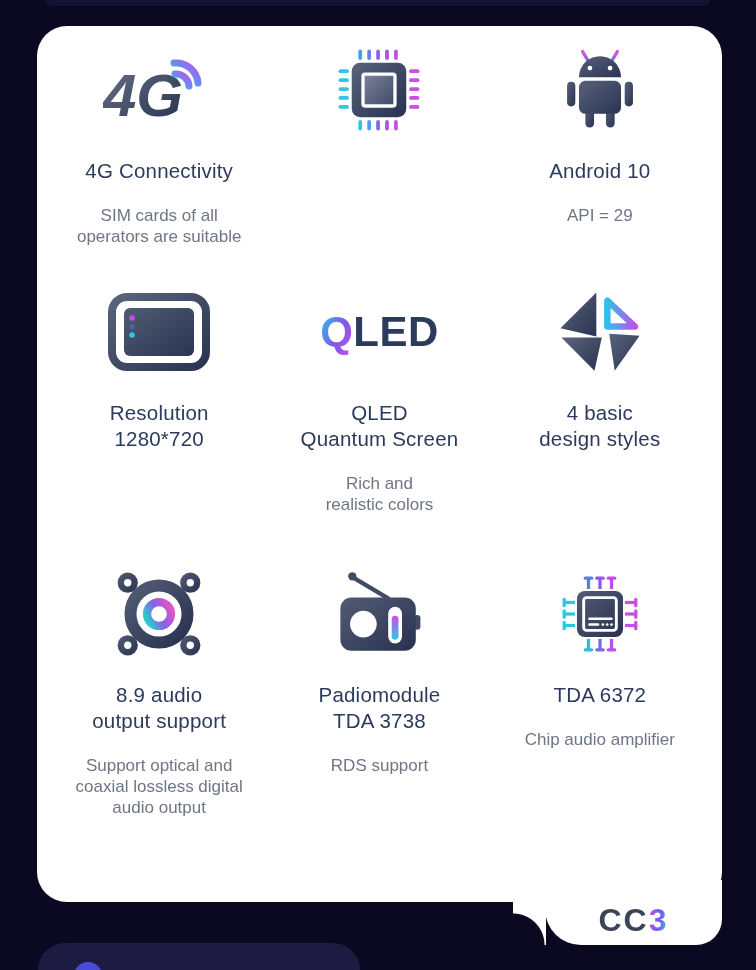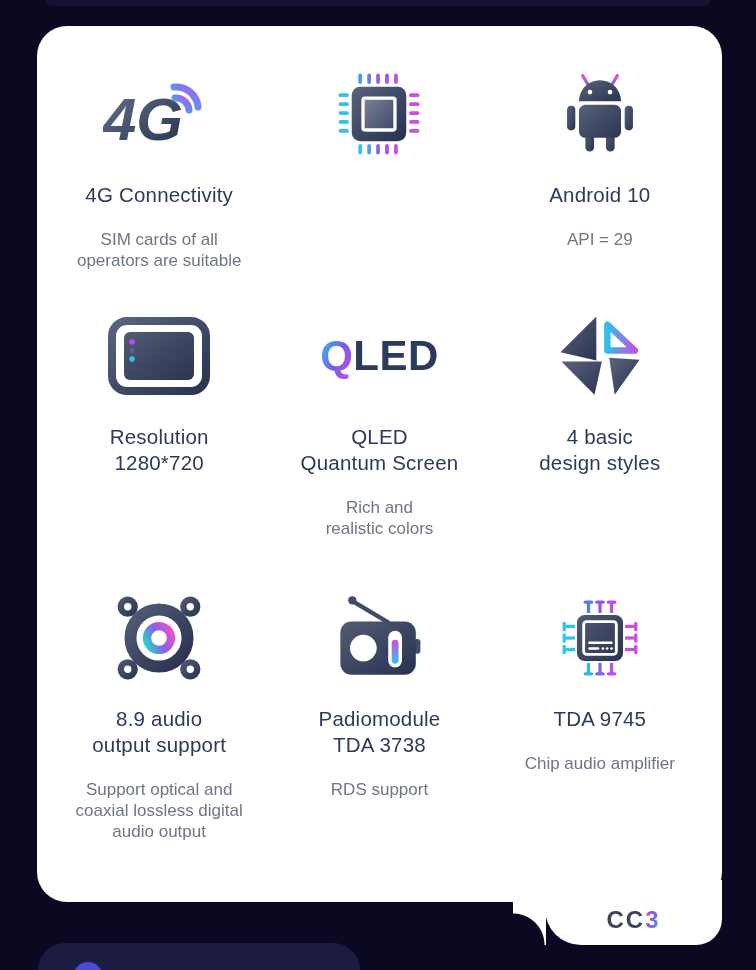--- a/index.html
+++ b/index.html
@@ -25,42 +25,42 @@
     padding-top:14px; box-sizing:border-box;
   }
   .tab-curve {
     position:absolute; left:513px; top:901px; width:33px; height:44px;
     background:radial-gradient(circle at 0% 100%, rgba(255,255,255,0) 31px, #ffffff 32px);
   }
   .grid {
     position:absolute; left:37px; top:26px; width:685px; height:876px;
     display:grid; grid-template-columns:repeat(3,1fr);
     grid-template-rows:242px 282px auto;
-    padding:40px 12px 0; box-sizing:border-box;
+    padding:16px 12px 0; box-sizing:border-box;
   }
   .cell { display:flex; flex-direction:column; align-items:center; text-align:center; }
   .icon-box { height:96px; display:flex; align-items:center; justify-content:center; }
   .title {
     margin-top:20px; font-size:20.5px; font-weight:normal; color:#2c3a5c;
     line-height:26px; white-space:pre-line; letter-spacing:0.2px;
   }
   .subtitle {
     margin-top:21px; font-size:17px; color:#6e7684;
     line-height:21px; white-space:pre-line;
   }
   .qled {
     font-size:42px; font-weight:bold; letter-spacing:0.5px; line-height:1;
   }
   .qled-q {
     background:linear-gradient(115deg,#2fc0ea 10%,#7a5ae8 55%,#c44fe8 95%);
     -webkit-background-clip:text; background-clip:text; color:transparent;
   }
   .qled-led { color:#2c3a5c; }
   .cc3 {
-    font-size:24px; font-weight:bold; letter-spacing:2px; color:#3c4558; line-height:1;
+    font-size:32px; font-weight:bold; letter-spacing:2px; color:#3c4558; line-height:1;
   }
   .cc3-three {
     background:linear-gradient(100deg,#c44fe8 10%,#7a5ae8 50%,#2fc0ea 90%);
     -webkit-background-clip:text; background-clip:text; color:transparent;
   }
   .next-card {
     position:absolute; left:38px; top:943px; width:322px; height:27px;
     background:#1e1b42; border-radius:30px 30px 0 0;
   }
   .next-dot {
@@ -333,20 +333,20 @@
         </g>
         <rect x="26" y="26" width="48" height="48" rx="8" fill="url(#ams)"></rect>
         <rect x="33" y="33" width="34" height="34" rx="3" fill="none" stroke="#ffffff" stroke-width="3"></rect>
         <path d="M39 55 H62" stroke="#ffffff" stroke-width="2.6" stroke-linecap="round"></path>
         <path d="M39 61 H48" stroke="#ffffff" stroke-width="2.6" stroke-linecap="round"></path>
         <circle cx="53" cy="61" r="1.4" fill="#ffffff"></circle>
         <circle cx="57.5" cy="61" r="1.4" fill="#ffffff"></circle>
         <circle cx="62" cy="61" r="1.4" fill="#ffffff"></circle>
       </svg>
     </div>
-    <div class="title">TDA 9745</div>
+    <div class="title">TDA 6372</div>
     <div class="subtitle">Chip audio amplifier</div>
   </div>
 
 </div>
 
 <div class="next-card"></div>
 <div class="next-dot"></div>
 
 </body></html>

